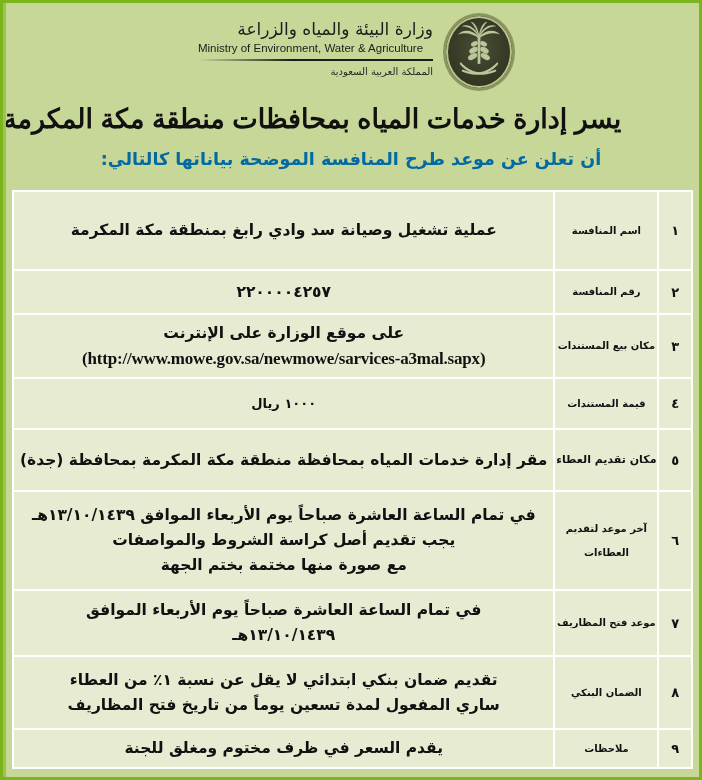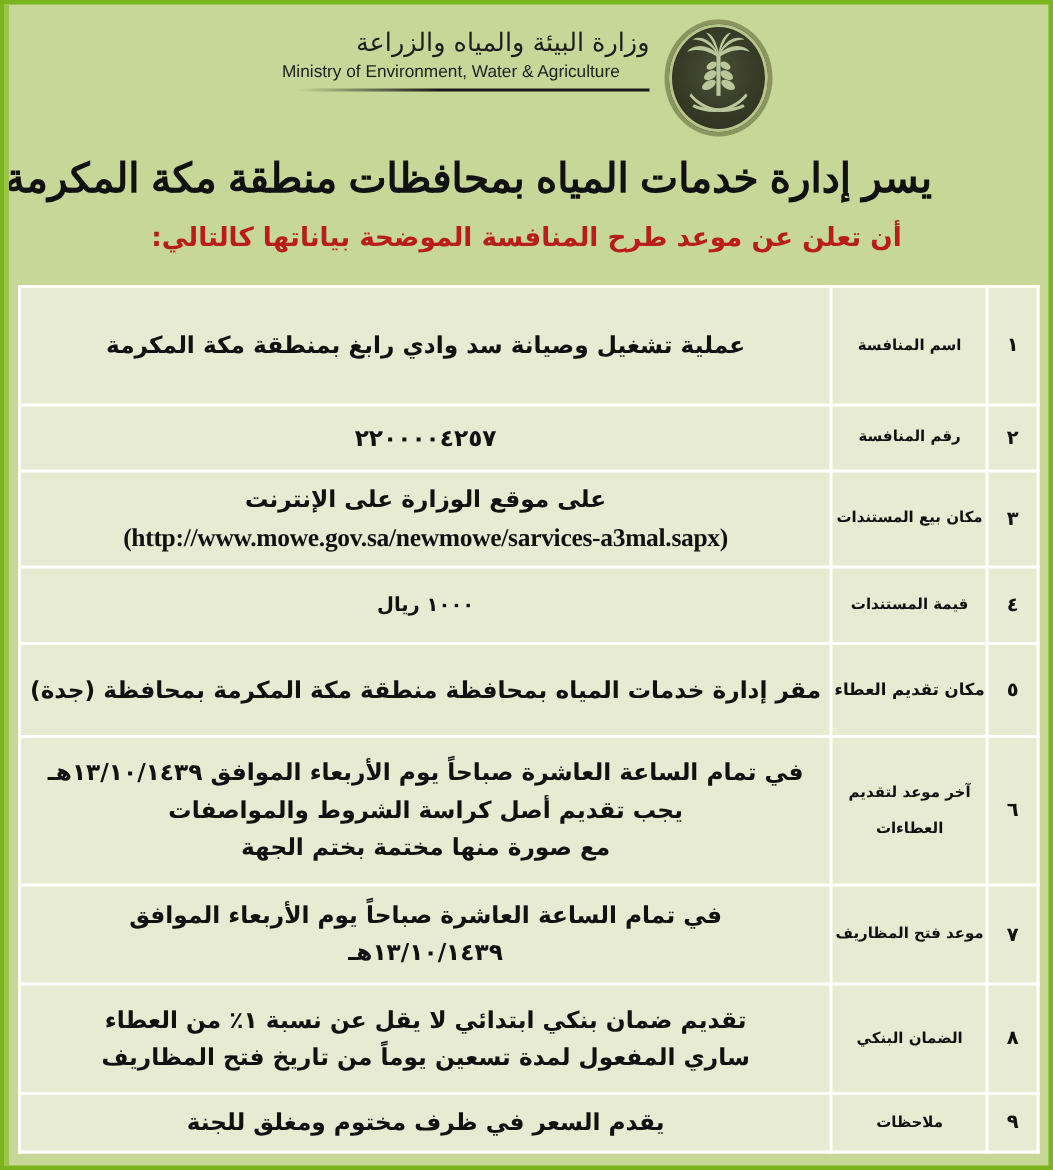--- a/index.html
+++ b/index.html
@@ -46,21 +46,21 @@
     .ministry-ar {
       font-family: "DejaVu Sans", sans-serif;
       font-size: 17px;
       font-weight: normal;
       color: #1d1d1d;
       line-height: 24px;
       white-space: nowrap;
     }
     .ministry-en {
       direction: ltr;
-      text-align: left;
+      text-align: center;
       font-family: "Liberation Sans", sans-serif;
       font-size: 11.5px;
       color: #1d1d1d;
       line-height: 14px;
       white-space: nowrap;
     }
     .ministry-rule {
       height: 2px;
       margin-top: 4px;
       margin-left: 10px;
@@ -86,21 +86,21 @@
     }
     .title-sub {
       position: absolute;
       left: 0; top: 142px; width: 696px;
       text-align: center;
       direction: rtl;
       font-family: "DejaVu Sans", sans-serif;
       font-weight: bold;
       font-size: 17.5px;
       line-height: 28px;
-      color: #b91c1c;
+      color: #0369a1;
     }
     
     .tender-table {
       position: absolute;
       left: 9px; top: 187px;
       width: 681px;
       border-collapse: collapse;
       direction: rtl;
       background: #e6ebd2;
       border: 2px solid #ffffff;
@@ -132,20 +132,21 @@
 </head>
 <body>
 
 <div class="frame">
 
   <div class="header">
     <div class="ministry-block">
       <div class="ministry-ar">وزارة البيئة والمياه والزراعة</div>
       <div class="ministry-en">Ministry of Environment, Water &amp; Agriculture</div>
       <div class="ministry-rule"></div>
+      <div class="kingdom-ar">المملكة العربية السعودية</div>
     </div>
     <div class="logo">
       <svg viewBox="0 0 72 78">
         <g fill="#b9c79a" stroke="none">
 
           <path d="M36 22 C28 14 18 14 13 20 C21 17 28 19 36 24Z"></path>
           <path d="M36 22 C44 14 54 14 59 20 C51 17 44 19 36 24Z"></path>
           <path d="M36 21 C30 10 22 8 17 11 C25 11 31 15 36 23Z"></path>
           <path d="M36 21 C42 10 50 8 55 11 C47 11 41 15 36 23Z"></path>
           <path d="M36 20 C34 10 30 6 27 6 C31 10 33 15 36 22Z"></path>

